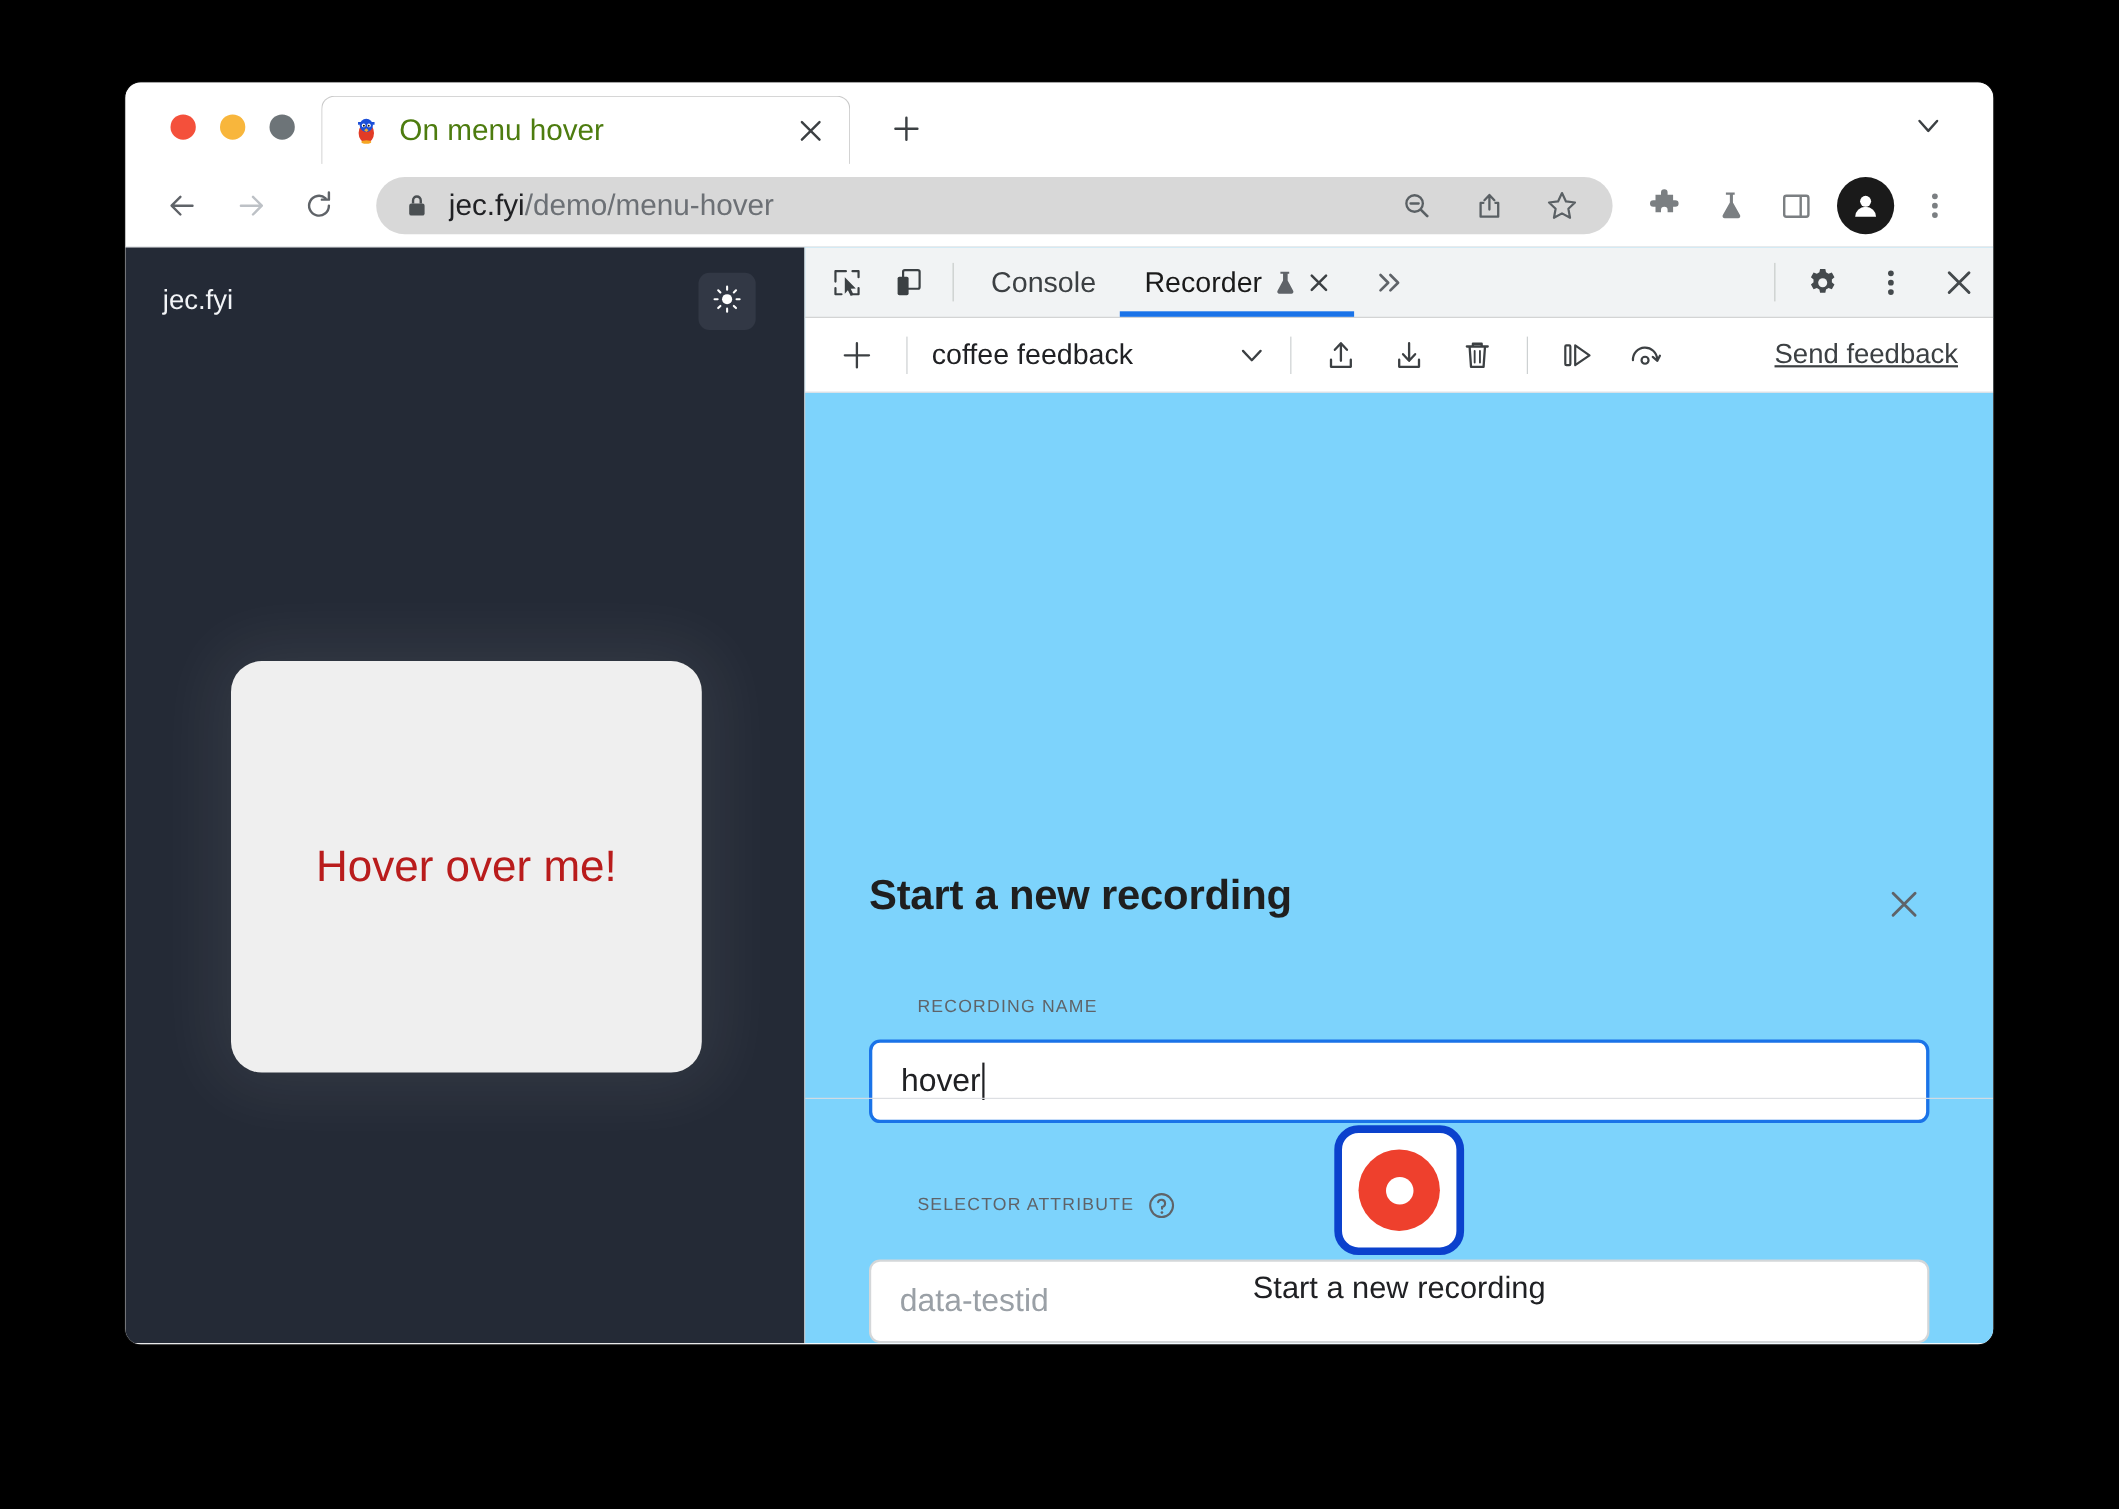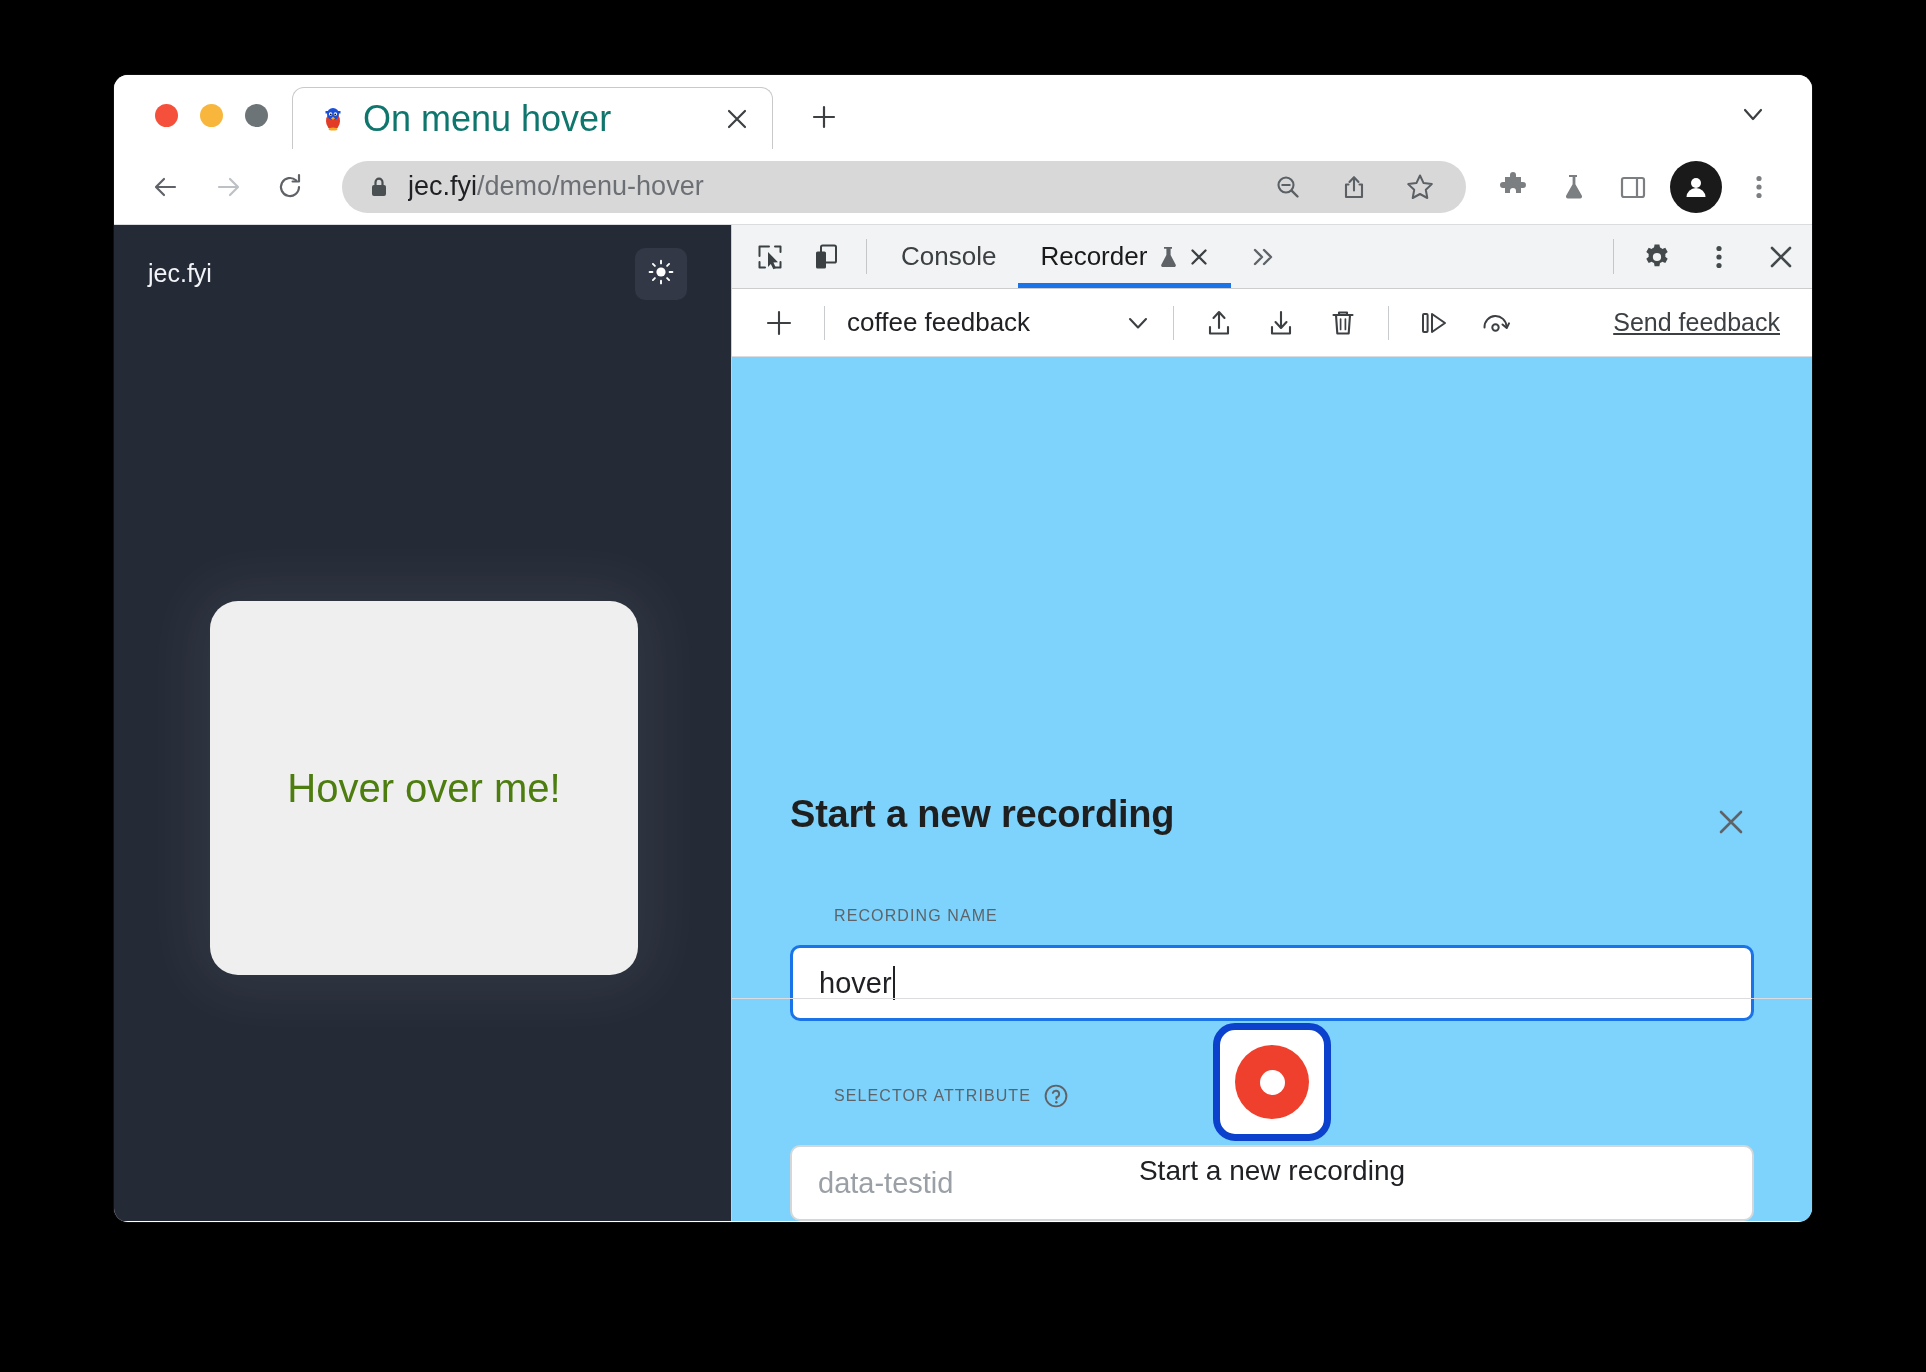--- a/index.html
+++ b/index.html
@@ -52,22 +52,22 @@
     padding: 0 18px 0 26px;
     gap: 16px;
   }
   .tab-favicon {
     width: 28px; height: 28px;
     flex: none;
     display: flex; align-items: center; justify-content: center;
   }
   .tab-title {
     flex: 1;
-    font-size: 36px;
-    color: #0f766e;
+    font-size: 27px;
+    color: #4d7c0f;
     white-space: nowrap;
     overflow: hidden;
     text-overflow: ellipsis;
   }
   .tab-close {
     width: 34px; height: 34px; flex: none;
     display: flex; align-items: center; justify-content: center;
     color: #3c4043;
   }
   .new-tab {
@@ -172,21 +172,21 @@
     position: absolute;
     left: 96px; top: 376px;
     width: 428px; height: 374px;
     background: #efefef;
     border-radius: 28px;
     display: flex; align-items: center; justify-content: center;
     box-shadow: 0 0 60px 16px rgba(255,255,255,0.07);
   }
   .hover-card-label {
     font-size: 40px;
-    color: #4d7c0f;
+    color: #b91c1c;
   }
 
   
   .devtools {
     flex: 1;
     background: #7dd3fc;
     display: flex;
     flex-direction: column;
     border-left: 1px solid #cfcfcf;
   }

